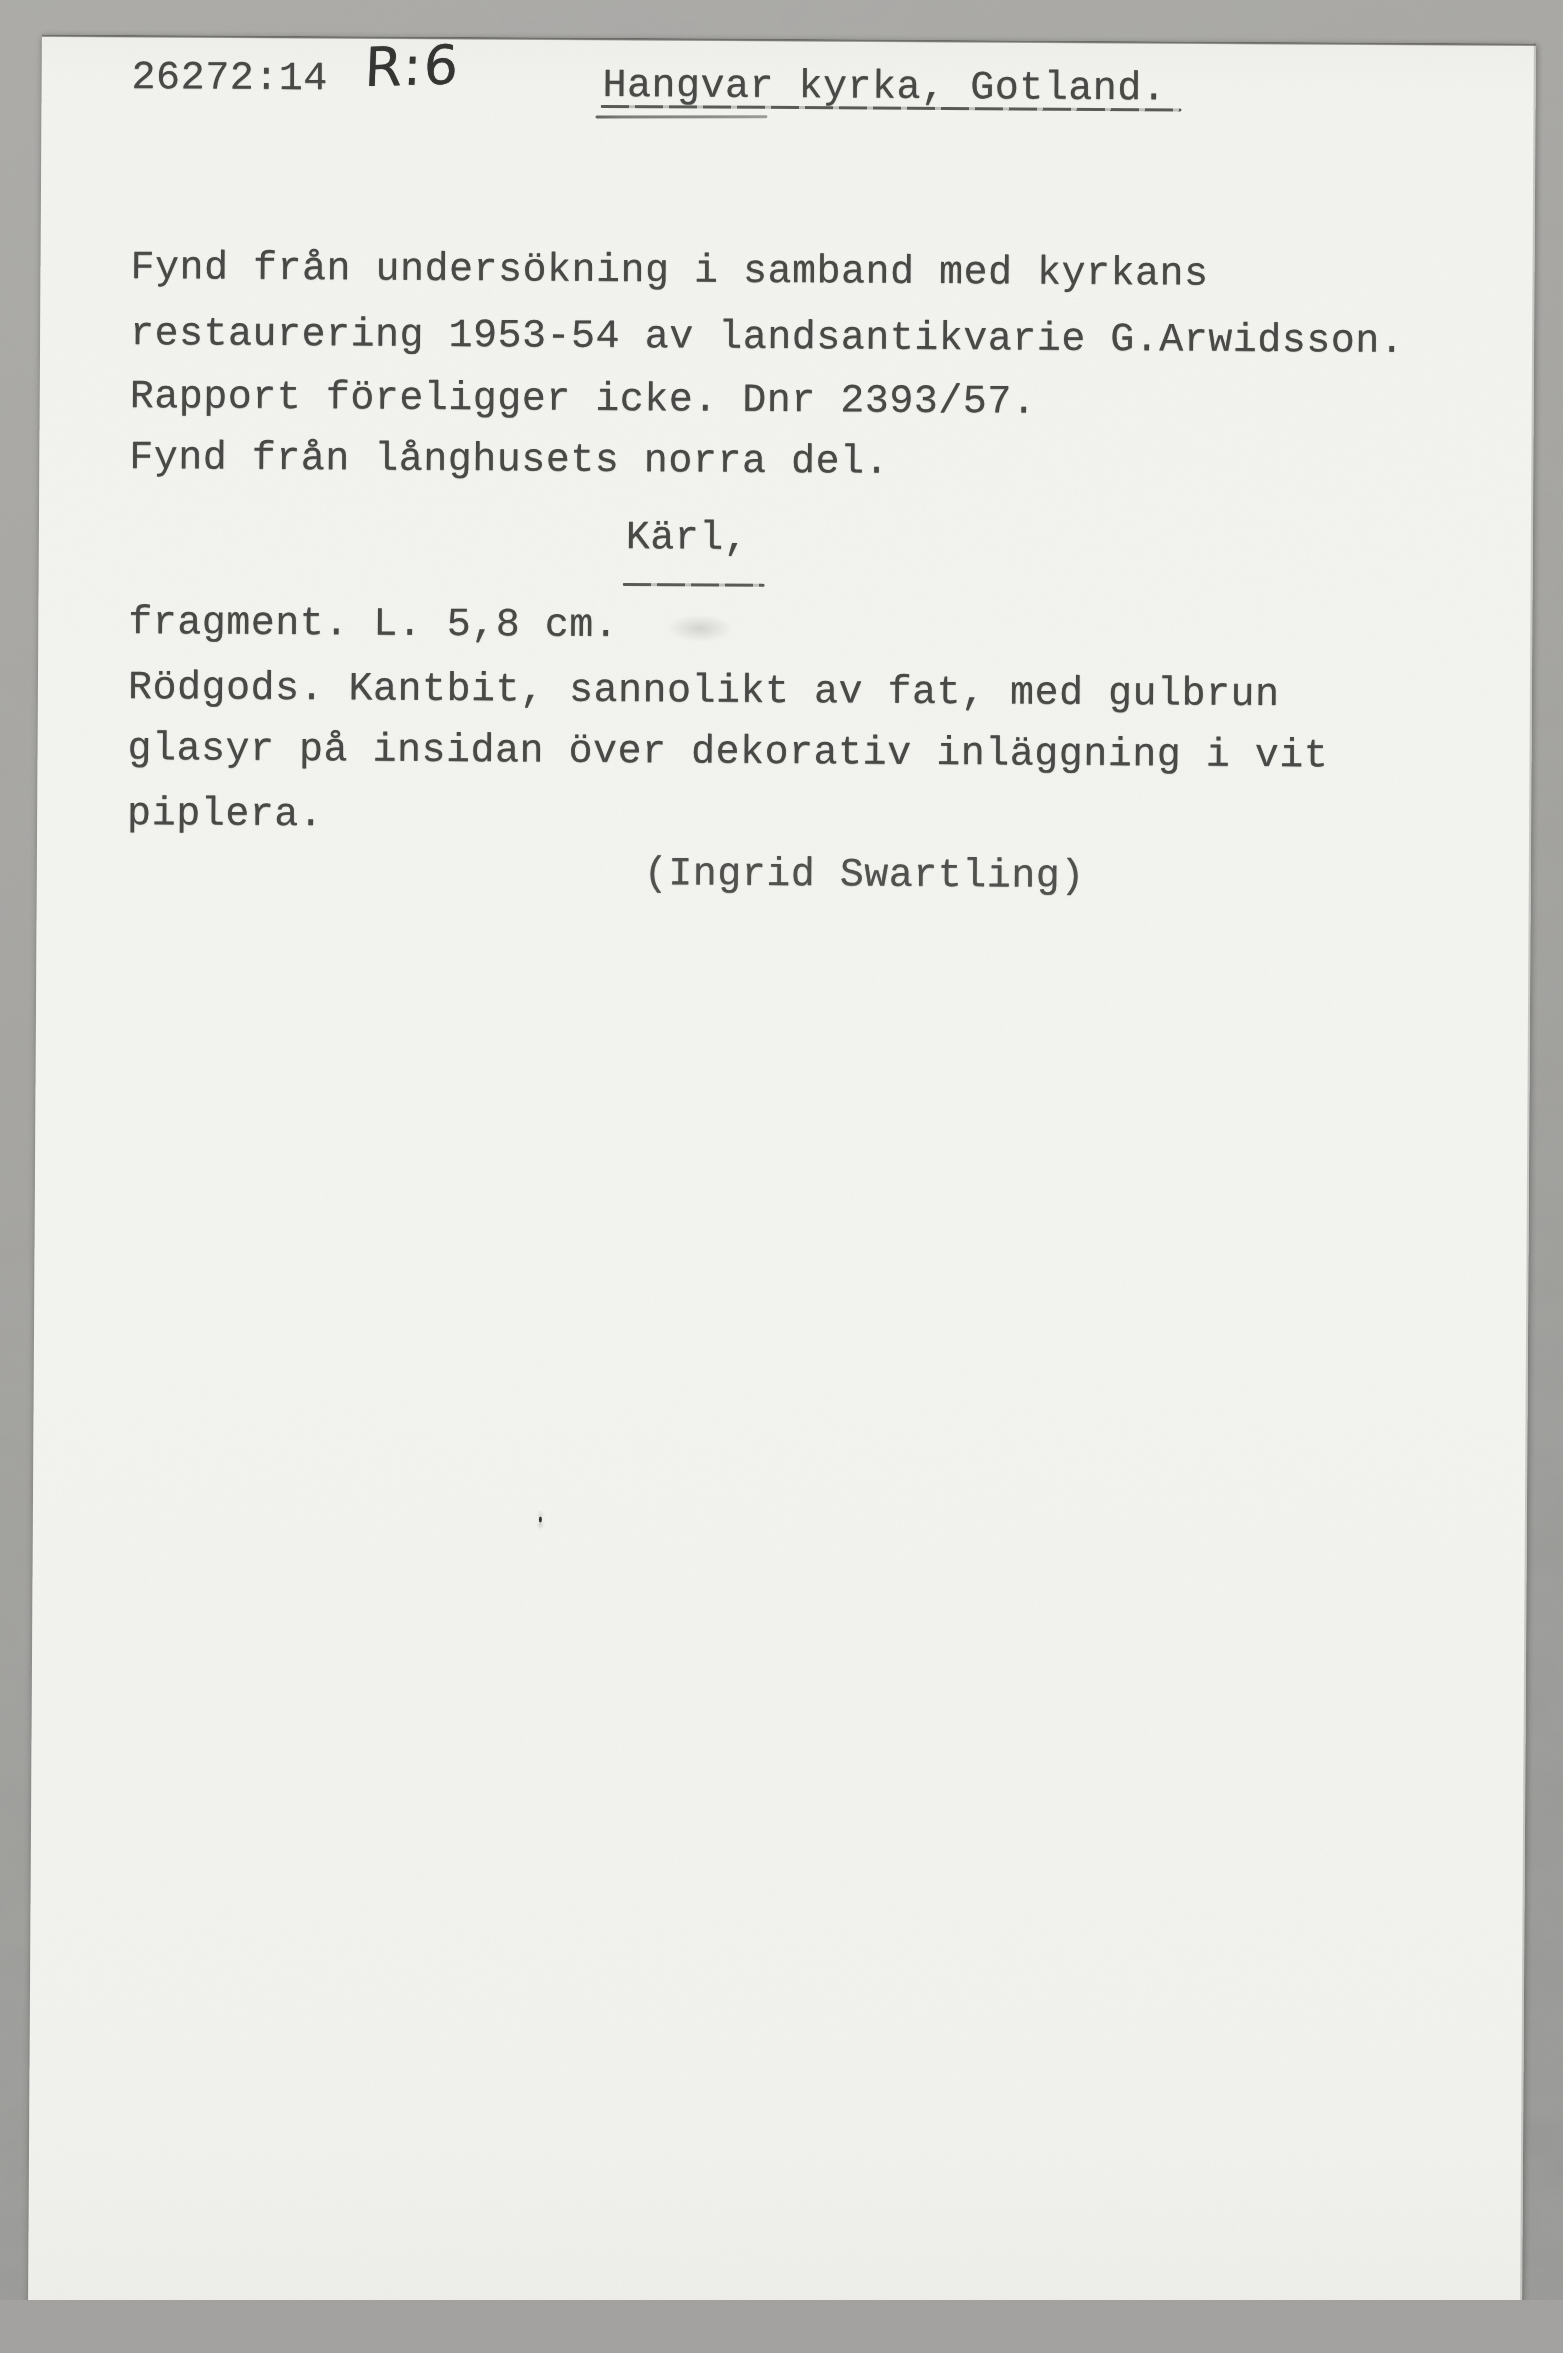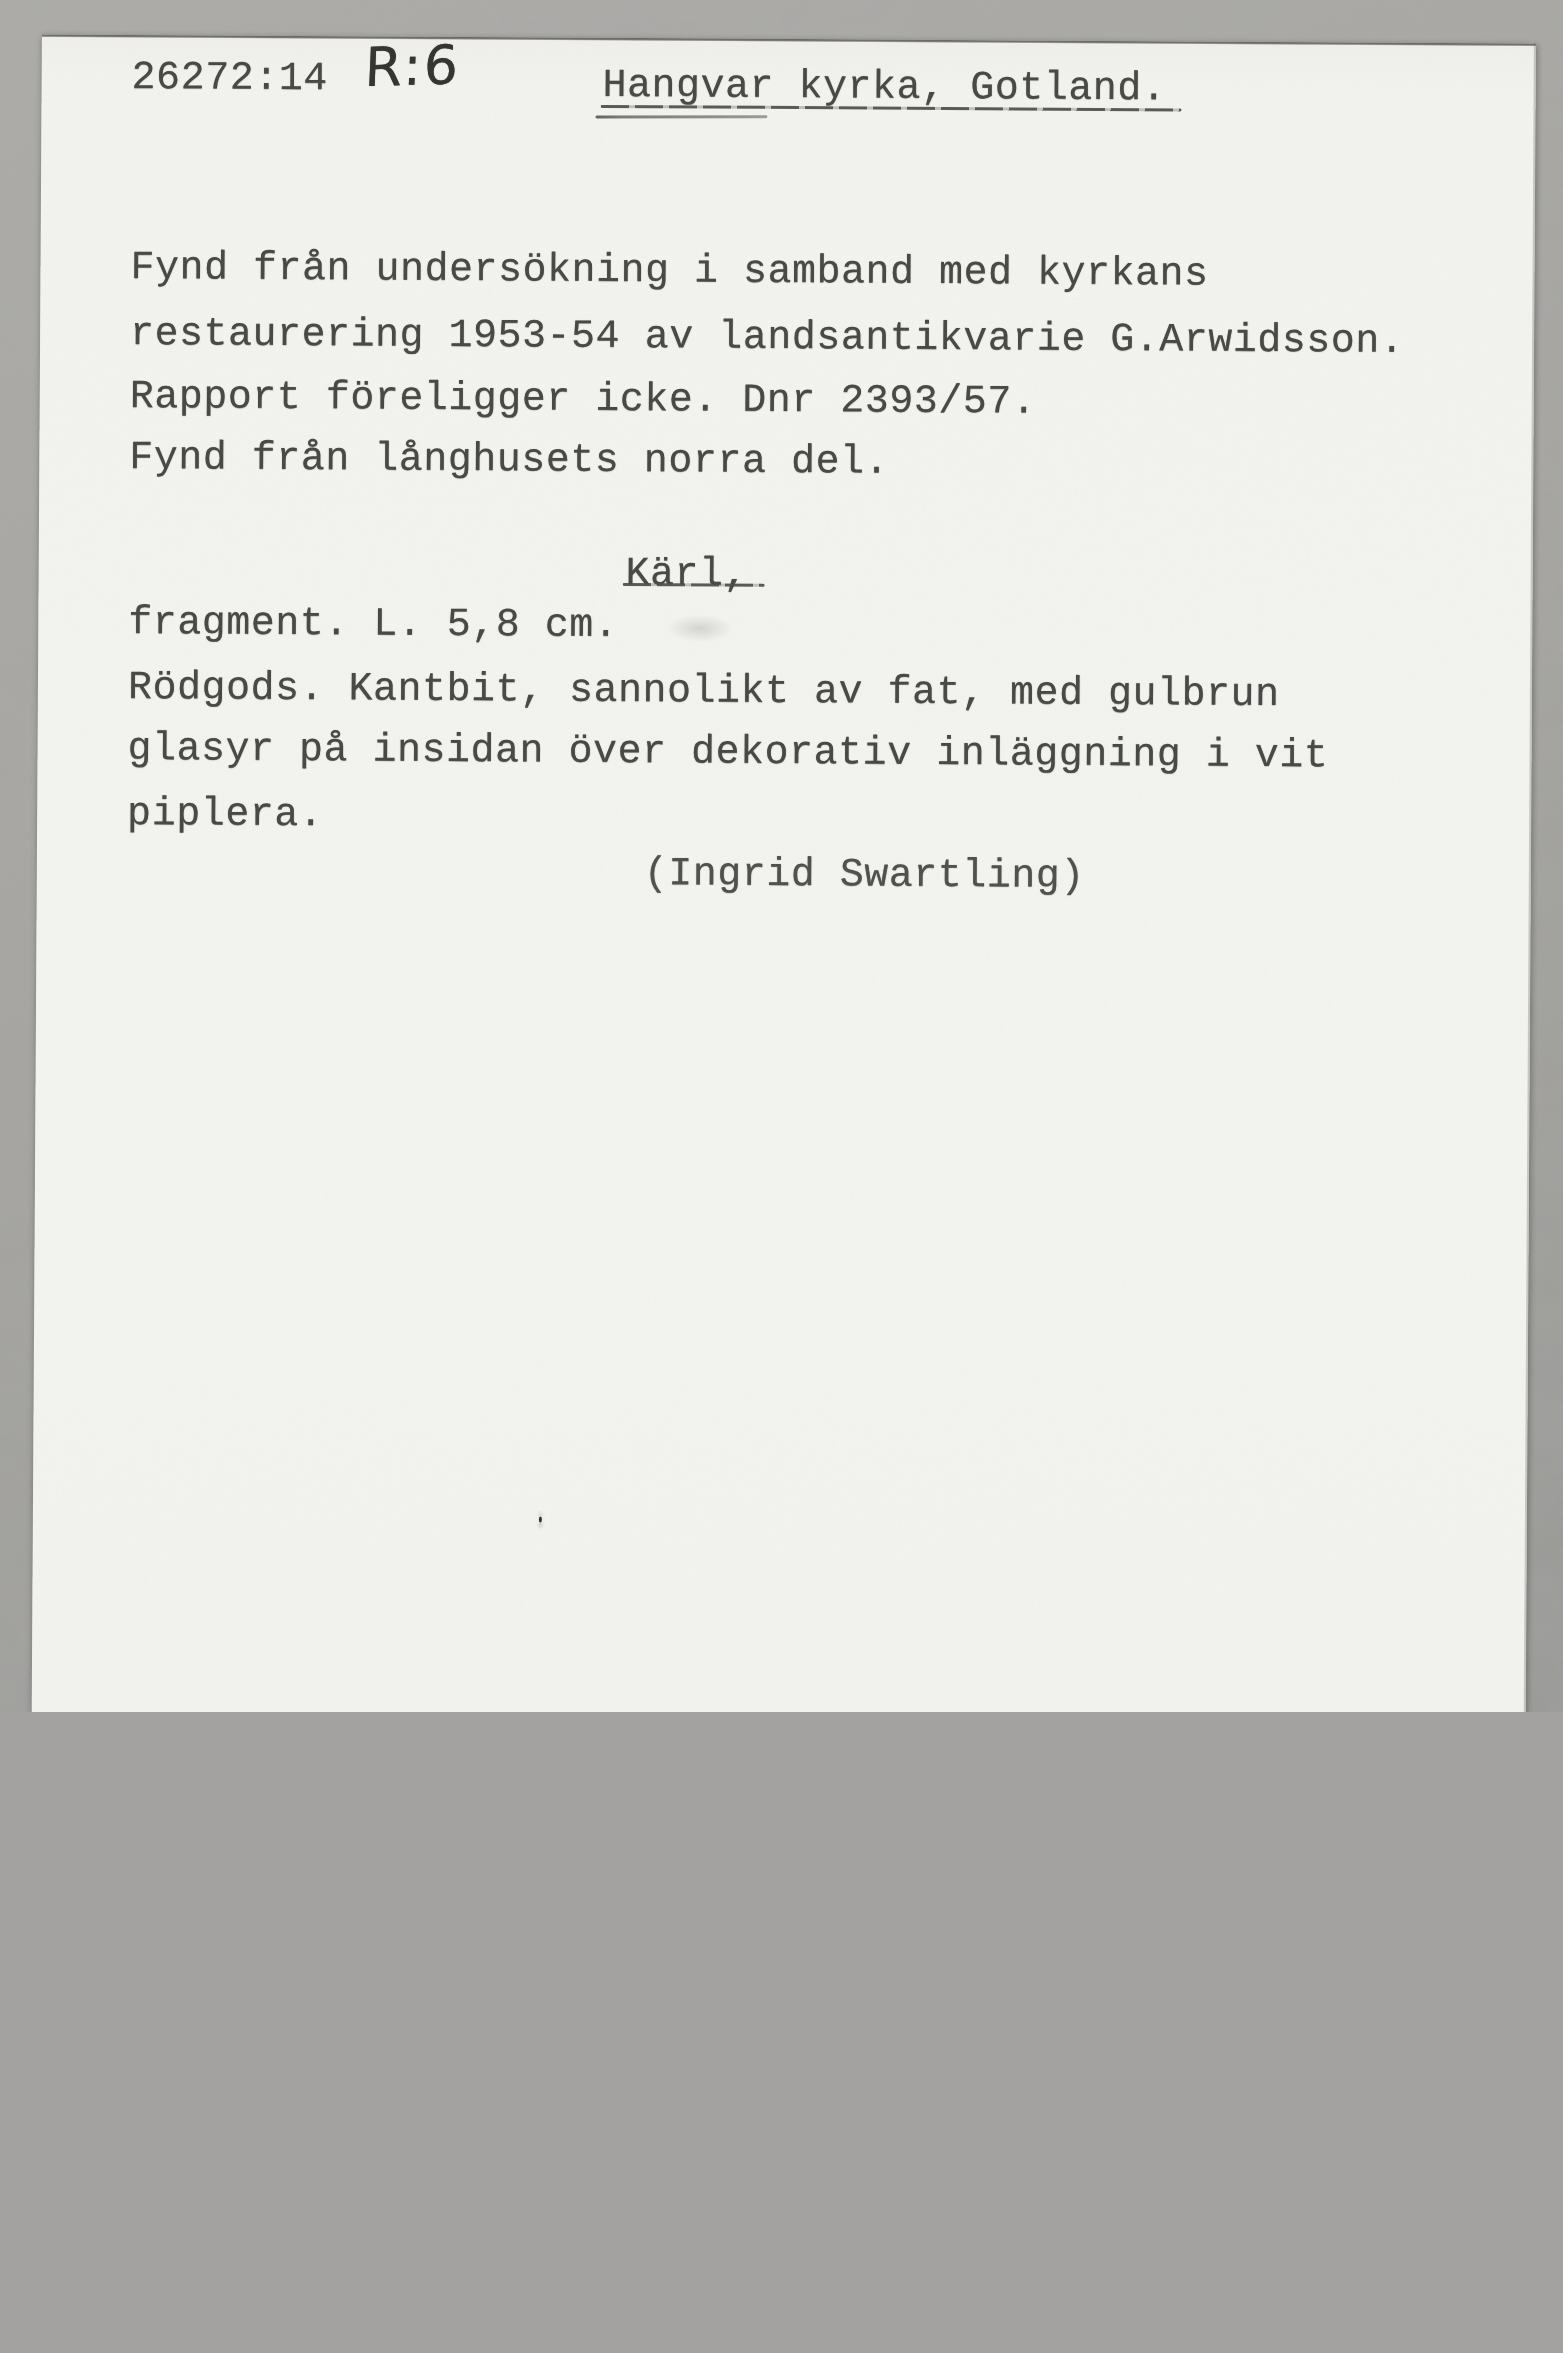--- a/index.html
+++ b/index.html
@@ -7,21 +7,21 @@
     padding: 0;
     width: 1563px;
     height: 2354px;
     overflow: hidden;
     background: #a3a2a0;
     font-family: "Liberation Sans", sans-serif;
   }
   .stage {
     position: relative;
     width: 1563px;
-    height: 1712px;
+    height: 2300px;
     overflow: hidden;
   }
   .bg-svg, .grain-svg {
     position: absolute;
     left: 0; top: 0;
     width: 1563px;
     height: 2354px;
     display: block;
   }
   .grain-svg { pointer-events: none; z-index: 30; }
@@ -146,21 +146,21 @@
 
     <div class="t" style="left:561px; top:28px;">Hangvar kyrka, Gotland.</div>
     <div class="u" style="left:559px; top:67px; width:581px;"></div>
     <div class="pencil" style="left:554px; top:77px; width:172px;"></div>
 
     <div class="t" style="left:90px; top:213px;">Fynd från undersökning i samband med kyrkans</div>
     <div class="t" style="left:90px; top:279px;">restaurering 1953-54 av landsantikvarie G.Arwidsson.</div>
     <div class="t" style="left:90px; top:342px;">Rapport föreligger icke. Dnr 2393/57.</div>
     <div class="t" style="left:90px; top:403px;">Fynd från långhusets norra del.</div>
 
-    <div class="t" style="left:587px; top:516px;">Kärl,</div>
+    <div class="t" style="left:587px; top:480px;">Kärl,</div>
     <div class="u" style="left:584px; top:545px; width:142px;"></div>
 
     <div class="t" style="left:90px; top:568px;">fragment. L. 5,8 cm.</div>
     <div class="t" style="left:90px; top:633px;">Rödgods. Kantbit, sannolikt av fat, med gulbrun</div>
     <div class="t" style="left:90px; top:694px;">glasyr på insidan över dekorativ inläggning i vit</div>
     <div class="t" style="left:90px; top:759px;">piplera.</div>
 
     <div class="t light" style="left:607px; top:816px;">(Ingrid Swartling)</div>
 
     <div class="smudge"></div>

